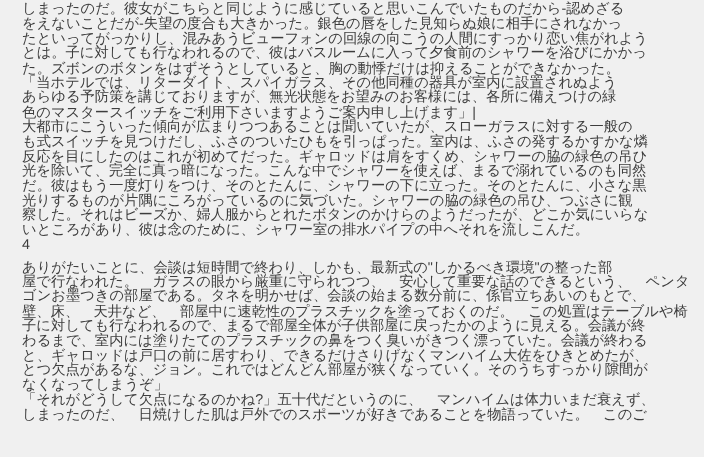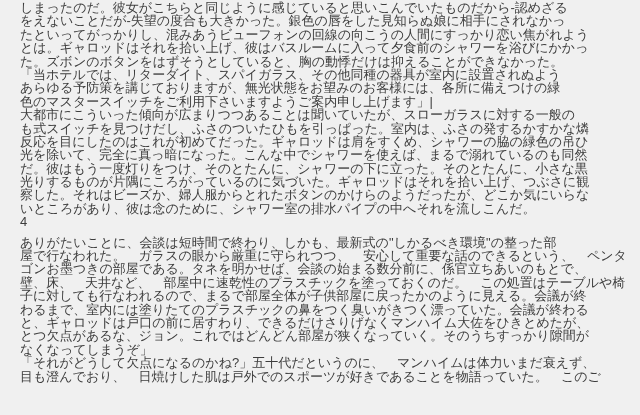--- a/index.html
+++ b/index.html
@@ -37,40 +37,40 @@
   }
 </style>
 </head>
 <body>
 
 <div class="page">
   <div id="text-area">
       <div class="line">しまったのだ。彼女がこちらと同じように感じていると思いこんでいたものだから-認めざる</div>
       <div class="line">をえないことだが-失望の度合も大きかった。銀色の唇をした見知らぬ娘に相手にされなかっ</div>
       <div class="line">たといってがっかりし、混みあうビューフォンの回線の向こうの人間にすっかり恋い焦がれよう</div>
-      <div class="line">とは。ギャロッドはそれを拾い上げ、彼はバスルームに入って夕食前のシャワーを浴びにかかっ</div>
+      <div class="line">とは。子に対しても行なわれるので、彼はバスルームに入って夕食前のシャワーを浴びにかかっ</div>
       <div class="line">た。ズボンのボタンをはずそうとしていると、胸の動悸だけは抑えることができなかった。</div>
       <div class="line">「当ホテルでは、リターダイト、スパイガラス、その他同種の器具が室内に設置されぬよう</div>
       <div class="line">あらゆる予防策を講じておりますが、無光状態をお望みのお客様には、各所に備えつけの緑</div>
       <div class="line">色のマスタースイッチをご利用下さいますようご案内申し上げます」|</div>
       <div class="line">大都市にこういった傾向が広まりつつあることは聞いていたが、スローガラスに対する一般の</div>
       <div class="line">も式スイッチを見つけだし、ふさのついたひもを引っぱった。室内は、ふさの発するかすかな燐</div>
       <div class="line">反応を目にしたのはこれが初めてだった。ギャロッドは肩をすくめ、シャワーの脇の緑色の吊ひ</div>
       <div class="line">光を除いて、完全に真っ暗になった。こんな中でシャワーを使えば、まるで溺れているのも同然</div>
       <div class="line">だ。彼はもう一度灯りをつけ、そのとたんに、シャワーの下に立った。そのとたんに、小さな黒</div>
-      <div class="line">光りするものが片隅にころがっているのに気づいた。ギャロッドはそれを拾い上げ、つぶさに観</div>
+      <div class="line">光りするものが片隅にころがっているのに気づいた。シャワーの脇の緑色の吊ひ、つぶさに観</div>
       <div class="line">察した。それはビーズか、婦人服からとれたボタンのかけらのようだったが、どこか気にいらな</div>
       <div class="line">いところがあり、彼は念のために、シャワー室の排水パイプの中へそれを流しこんだ。</div>
       <div class="line section">4</div>
       <div class="line blank"></div>
       <div class="line">ありがたいことに、会談は短時間で終わり、しかも、最新式の"しかるべき環境"の整った部</div>
       <div class="line">屋で行なわれた。　ガラスの眼から厳重に守られつつ、　安心して重要な話のできるという、　ペンタ</div>
       <div class="line">ゴンお墨つきの部屋である。タネを明かせば、会談の始まる数分前に、係官立ちあいのもとで、</div>
       <div class="line">壁、床、　天井など、　部屋中に速乾性のプラスチックを塗っておくのだ。　この処置はテーブルや椅</div>
       <div class="line">子に対しても行なわれるので、まるで部屋全体が子供部屋に戻ったかのように見える。会議が終</div>
       <div class="line">わるまで、室内には塗りたてのプラスチックの鼻をつく臭いがきつく漂っていた。会議が終わる</div>
       <div class="line">と、ギャロッドは戸口の前に居すわり、できるだけさりげなくマンハイム大佐をひきとめたが、</div>
       <div class="line">とつ欠点があるな、ジョン。これではどんどん部屋が狭くなっていく。そのうちすっかり隙間が</div>
       <div class="line">なくなってしまうぞ」</div>
       <div class="line">「それがどうして欠点になるのかね?」五十代だというのに、　マンハイムは体力いまだ衰えず、</div>
-      <div class="line">目も澄んでおり、　日焼けした肌は戸外でのスポーツが好きであることを物語っていた。　このご</div>
+      <div class="line">しまったのだ、　日焼けした肌は戸外でのスポーツが好きであることを物語っていた。　このご</div>
     </div>
 </div>
 
 </body></html>

